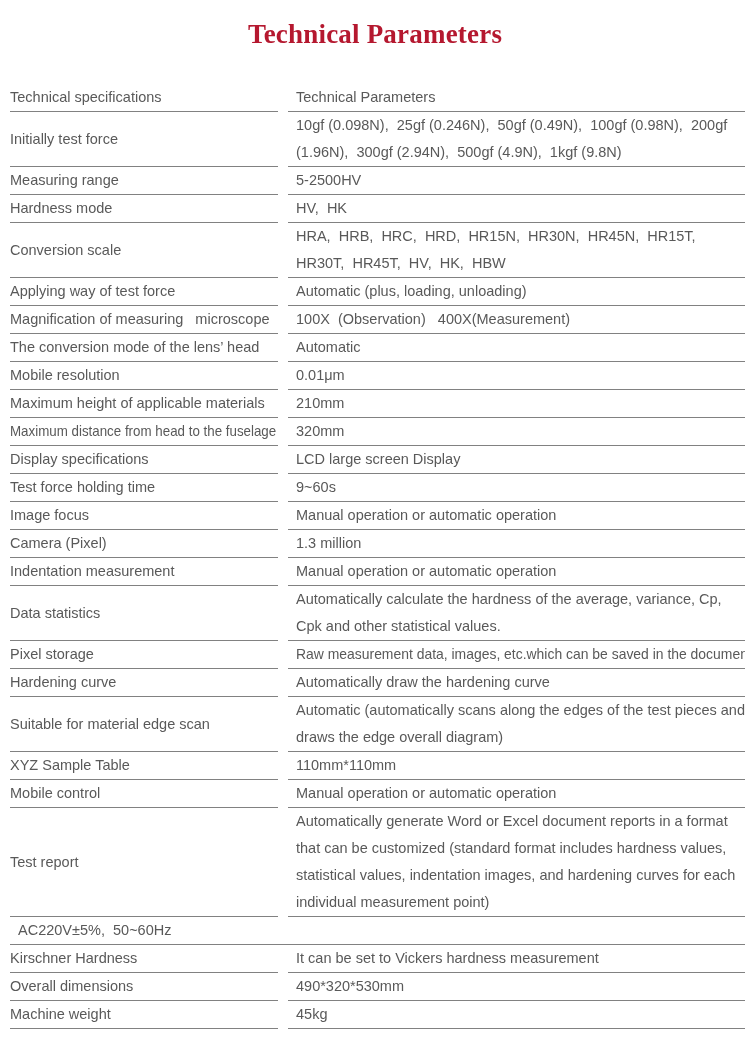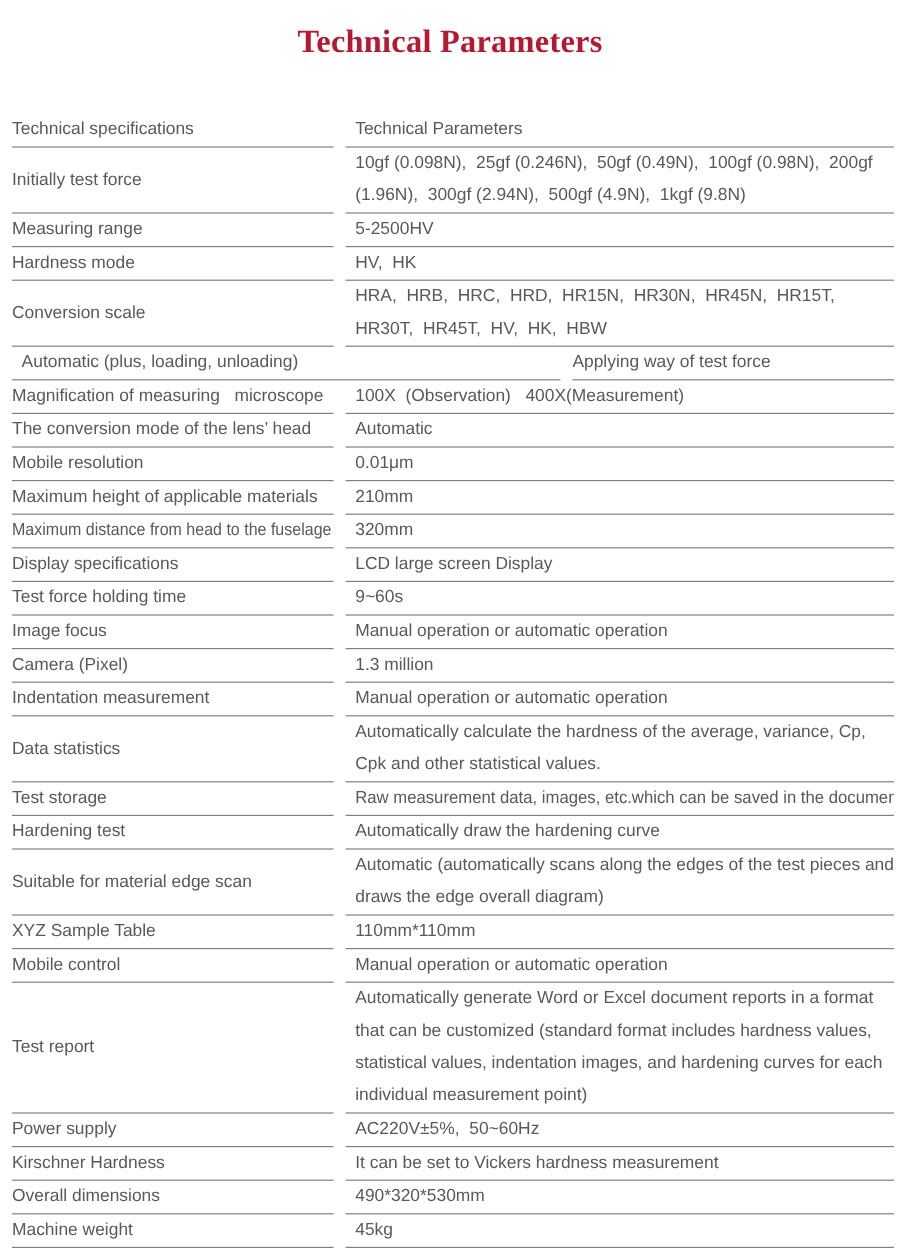--- a/index.html
+++ b/index.html
@@ -19,21 +19,21 @@
   .page-title{
     margin:19px 0 0 0;
     text-align:center;
     font-family:"Liberation Serif", serif;
     font-weight:bold;
     font-size:27px;
     letter-spacing:0.2px;
     color:var(--title);
   }
   .spec-table{
-    margin:45px 5px 0 10px;
+    margin:34px 5px 0 10px;
     font-size:14.5px;
   }
   .row{
     display:flex;
     gap:10px;
   }
   .cell{
     border-bottom:1px solid var(--line);
     min-height:27px;
     display:flex;
@@ -112,26 +112,26 @@
     </div>
     <div class="row">
       <div class="cell label-cell">
         <span class="txt">Conversion scale</span>
       </div>
       <div class="cell value-cell">
         <span class="txt">HRA,  HRB,  HRC,  HRD,  HR15N,  HR30N,  HR45N,  HR15T,  HR30T,  HR45T,  HV,  HK,  HBW</span>
       </div>
     </div>
     <div class="row">
+      <div class="cell label-cell">
+        <span class="txt">Applying way of test force</span>
+      </div>
       <div class="cell value-cell">
         <span class="txt">Automatic (plus, loading, unloading)</span>
       </div>
-      <div class="cell label-cell">
-        <span class="txt">Applying way of test force</span>
-      </div>
     </div>
     <div class="row">
       <div class="cell label-cell">
         <span class="txt">Magnification of measuring   microscope</span>
       </div>
       <div class="cell value-cell">
         <span class="txt">100X  (Observation)   400X(Measurement)</span>
       </div>
     </div>
     <div class="row">
@@ -209,29 +209,29 @@
     <div class="row">
       <div class="cell label-cell">
         <span class="txt">Data statistics</span>
       </div>
       <div class="cell value-cell">
         <span class="txt">Automatically calculate the hardness of the average, variance, Cp, Cpk and other statistical values.</span>
       </div>
     </div>
     <div class="row">
       <div class="cell label-cell">
-        <span class="txt">Test storage</span>
+        <span class="txt">Pixel storage</span>
       </div>
       <div class="cell value-cell">
         <span class="txt squeeze-sm">Raw measurement data, images, etc.which can be saved in the document.</span>
       </div>
     </div>
     <div class="row">
       <div class="cell label-cell">
-        <span class="txt">Hardening test</span>
+        <span class="txt">Hardening curve</span>
       </div>
       <div class="cell value-cell">
         <span class="txt">Automatically draw the hardening curve</span>
       </div>
     </div>
     <div class="row">
       <div class="cell label-cell">
         <span class="txt">Suitable for material edge scan</span>
       </div>
       <div class="cell value-cell">
@@ -256,23 +256,20 @@
     </div>
     <div class="row">
       <div class="cell label-cell">
         <span class="txt">Test report</span>
       </div>
       <div class="cell value-cell">
         <span class="txt">Automatically generate Word or Excel document reports in a format that can be customized (standard format includes hardness values, statistical values, indentation images, and hardening curves for each individual measurement point)</span>
       </div>
     </div>
     <div class="row">
-      <div class="cell label-cell">
-        <span class="txt">Power supply</span>
-      </div>
       <div class="cell value-cell">
         <span class="txt">AC220V±5%,  50~60Hz</span>
       </div>
     </div>
     <div class="row">
       <div class="cell label-cell">
         <span class="txt">Kirschner Hardness</span>
       </div>
       <div class="cell value-cell">
         <span class="txt">It can be set to Vickers hardness measurement</span>

